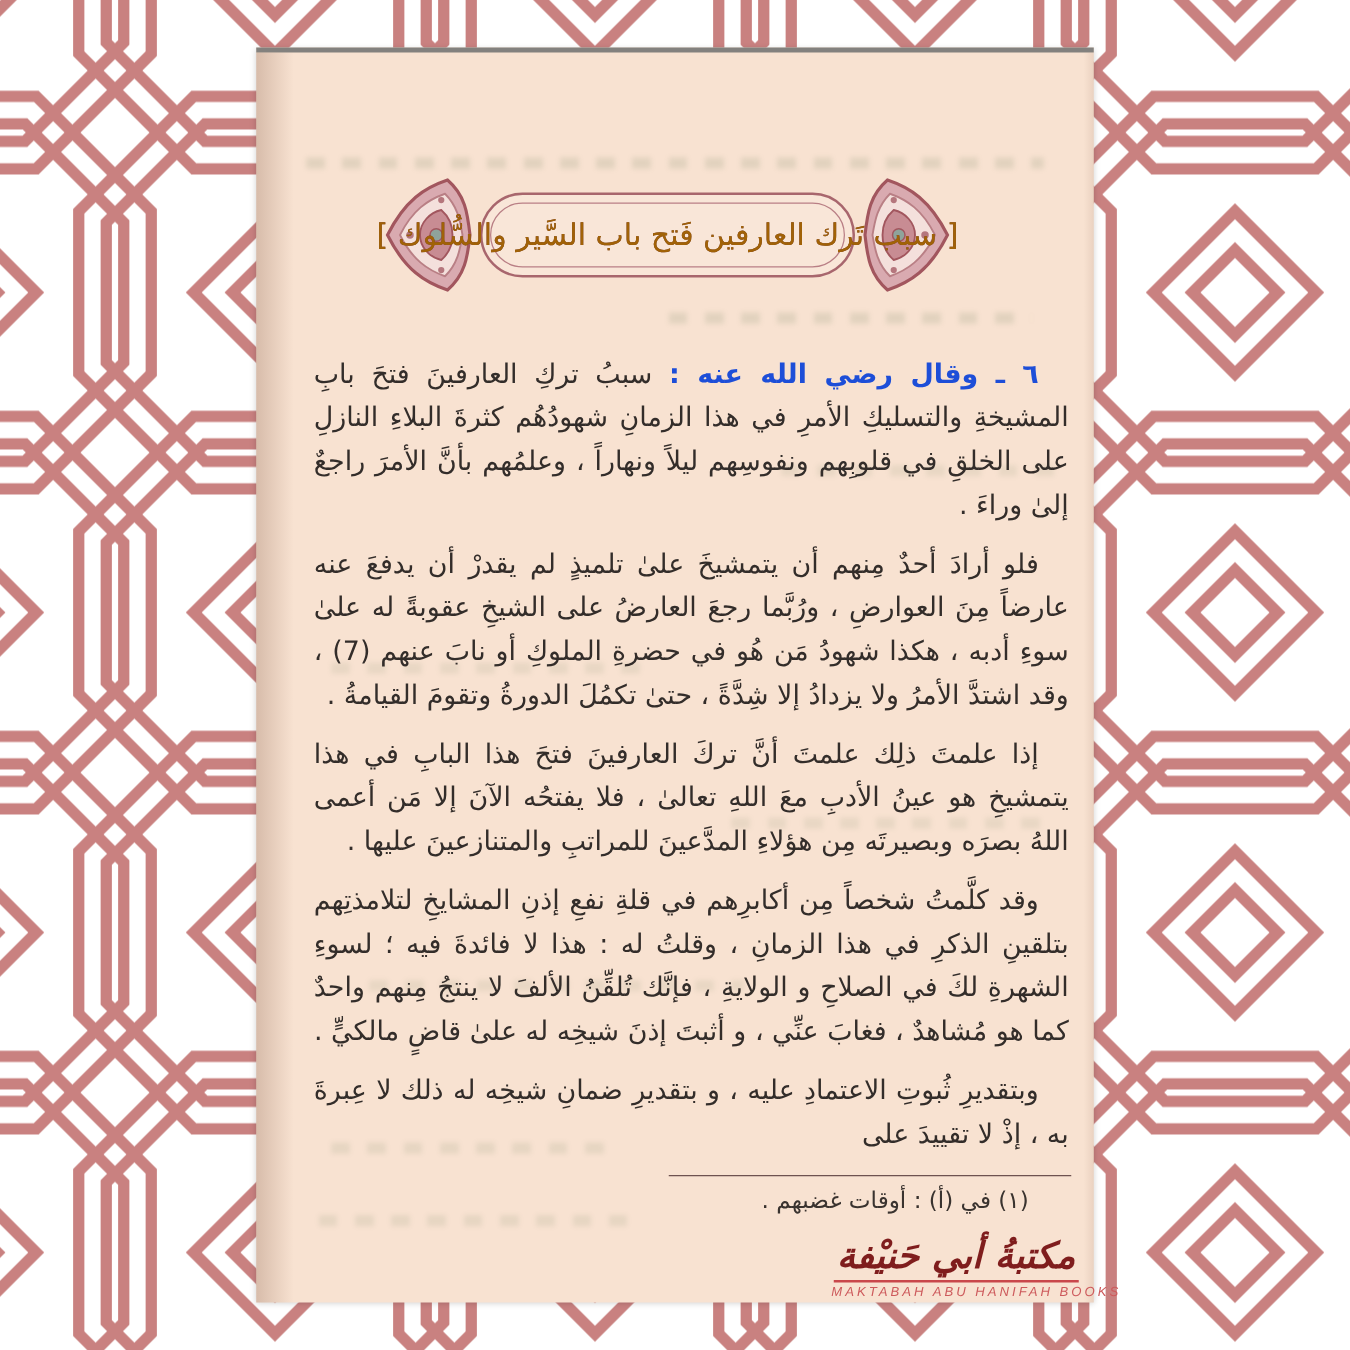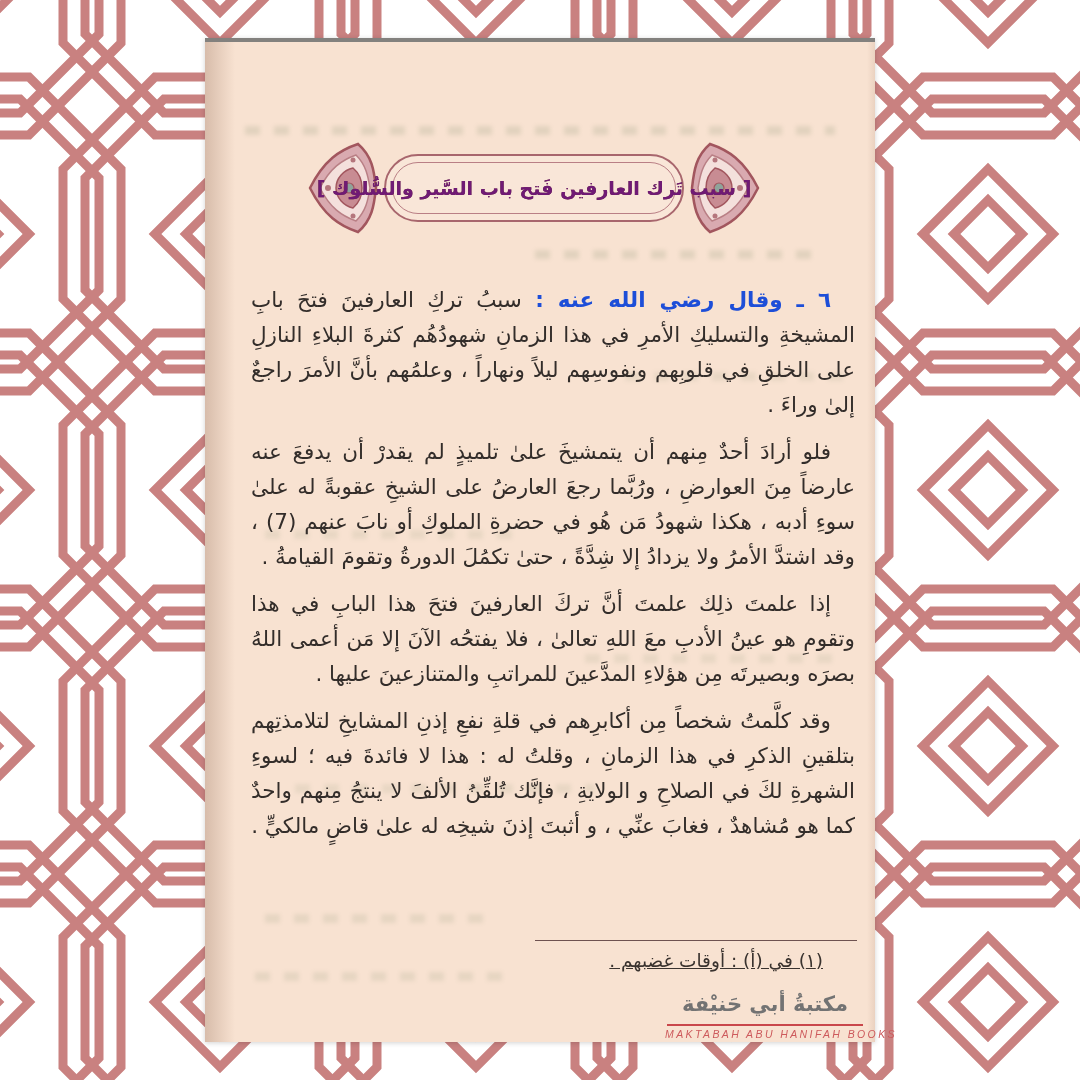--- a/index.html
+++ b/index.html
@@ -41,55 +41,55 @@
   .stadium{
     position:absolute;inset:0;border:2.5px solid #a8666d;border-radius:40px;
     background:#f9e6d8;
     display:flex;align-items:center;justify-content:center;
   }
   .stadium-inner{
     position:absolute;inset:6px;border:1.5px solid #b97f85;border-radius:34px;
   }
   .band-title{
     position:relative;z-index:2;direction:rtl;
-    color:#701a75;font-weight:bold;font-size:19px;white-space:nowrap;
+    color:#a16207;font-weight:normal;font-size:24px;white-space:nowrap;
     text-shadow:0 0 .4px #6b383d;
   }
   .fleuron{position:absolute;top:50%;width:74px;height:104px;margin-top:-52px;}
   .fleuron.left{left:-78px;}
   .fleuron.right{right:-78px;transform:scaleX(-1);}
   
   .body-text{
     position:absolute;top:240px;right:20px;left:46px;
     direction:rtl;text-align:justify;
     color:#332d2a;font-size:21.5px;line-height:35px;
   }
   .body-text p{margin:0 0 12px 0;text-indent:24px;}
   .lead-red{color:#1d4ed8;font-weight:bold;}
   
   .footnote{
     position:absolute;top:898px;right:18px;width:48%;
     border-top:1.5px solid #6e5250;
     direction:rtl;text-align:right;
     color:#3a332f;font-size:18.5px;padding-top:9px;padding-right:34px;
     box-sizing:border-box;
-    text-decoration:underline;
   }
   
   .page-number{
     position:absolute;top:955px;left:0;right:0;text-align:center;
     color:#3a332f;font-size:19px;
   }
   
   .logo{
     position:absolute;right:10px;bottom:2px;width:200px;text-align:center;z-index:4;
   }
   .logo-ar{
-    direction:rtl;color:#737373;font-weight:bold;font-size:21px;line-height:34px;
+    direction:rtl;color:#7f1d1d;font-weight:bold;font-size:29px;line-height:34px;
     white-space:nowrap;
+    font-style:italic;
   }
   .logo-rule{height:0;border-top:2px solid #c9474b;margin:3px 2px 2px 2px;}
   .logo-en{
     font-family:"Liberation Sans",sans-serif;
     color:#cd5a5c;font-size:10.5px;letter-spacing:2.4px;white-space:nowrap;font-style:italic;
   }
 </style>
 </head>
 <body>
 
@@ -145,22 +145,23 @@
     </svg>
     <div class="stadium">
       <div class="stadium-inner"></div>
       <span class="band-title">[ سبب تَرك العارفين فَتح باب السَّير والسُّلوك ]</span>
     </div>
   </div>
 
   <div class="body-text">
     <p><span class="lead-red">٦ ـ وقال رضي الله عنه :</span><span> سببُ تركِ العارفينَ فتحَ بابِ المشيخةِ والتسليكِ الأمرِ في هذا الزمانِ شهودُهُم كثرةَ البلاءِ النازلِ على الخلقِ في قلوبِهم ونفوسِهم ليلاً ونهاراً ، وعلمُهم بأنَّ الأمرَ راجعٌ إلىٰ وراءَ .</span></p>
     <p>فلو أرادَ أحدٌ مِنهم أن يتمشيخَ علىٰ تلميذٍ لم يقدرْ أن يدفعَ عنه عارضاً مِنَ العوارضِ ، ورُبَّما رجعَ العارضُ على الشيخِ عقوبةً له علىٰ سوءِ أدبه ، هكذا شهودُ مَن هُو في حضرةِ الملوكِ أو نابَ عنهم (7) ، وقد اشتدَّ الأمرُ ولا يزدادُ إلا شِدَّةً ، حتىٰ تكمُلَ الدورةُ وتقومَ القيامةُ .</p>
-    <p>إذا علمتَ ذلِك علمتَ أنَّ تركَ العارفينَ فتحَ هذا البابِ في هذا وتقومِ هو عينُ الأدبِ معَ اللهِ تعالىٰ ، فلا يفتحُه الآنَ إلا مَن أعمى اللهُ بصرَه وبصيرتَه مِن هؤلاءِ المدَّعينَ للمراتبِ والمتنازعينَ عليها .</p>
+    <p>إذا علمتَ ذلِك علمتَ أنَّ تركَ العارفينَ فتحَ هذا البابِ في هذا يتمشيخِ هو عينُ الأدبِ معَ اللهِ تعالىٰ ، فلا يفتحُه الآنَ إلا مَن أعمى اللهُ بصرَه وبصيرتَه مِن هؤلاءِ المدَّعينَ للمراتبِ والمتنازعينَ عليها .</p>
     <p>وقد كلَّمتُ شخصاً مِن أكابرِهم في قلةِ نفعِ إذنِ المشايخِ لتلامذتِهم بتلقينِ الذكرِ في هذا الزمانِ ، وقلتُ له : هذا لا فائدةَ فيه ؛ لسوءِ الشهرةِ لكَ في الصلاحِ و الولايةِ ، فإنَّك تُلقِّنُ الألفَ لا ينتجُ مِنهم واحدٌ كما هو مُشاهدٌ ، فغابَ عنِّي ، و أثبتَ إذنَ شيخِه له علىٰ قاضٍ مالكيٍّ .</p>
+    <p>وبتقديرِ ثُبوتِ الاعتمادِ عليه ، و بتقديرِ ضمانِ شيخِه له ذلك لا عِبرةَ به ، إذْ لا تقييدَ على</p>
   </div>
 
   <div class="footnote">(١) في (أ) : أوقات غضبهم .</div>
 
 
   <div class="logo">
     <div class="logo-ar">مكتبةُ أبي حَنيْفة</div>
     <div class="logo-rule"></div>
     <div class="logo-en">MAKTABAH ABU HANIFAH BOOKS</div>
   </div>

